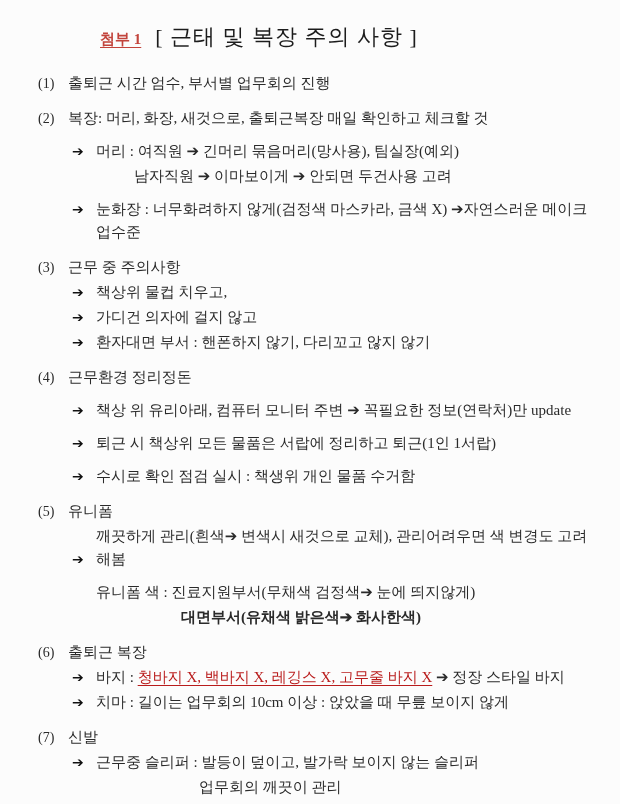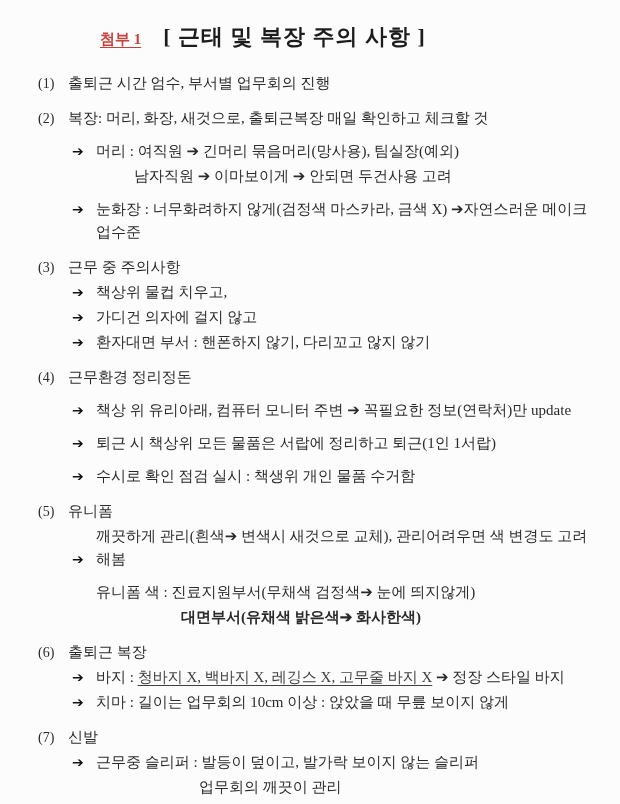--- a/index.html
+++ b/index.html
@@ -16,33 +16,33 @@
     padding: 16px 18px 10px 38px;
     background: #fcfcfc;
     color: #2a2a2a;
     overflow: hidden;
   }
   
   .title-row {
     margin: 6px 0 20px 62px;
     display: flex;
     align-items: baseline;
-    gap: 22px;
+    gap: 14px;
     white-space: nowrap;
   }
   .attachment {
     font-size: 15px;
     font-weight: bold;
     text-decoration: underline;
     text-underline-offset: 3px;
   }
   .doc-title {
     margin: 0;
     font-size: 22px;
-    font-weight: bold;
+    font-weight: normal;
     letter-spacing: 1px;
     color: #1c1c1c;
   }
   
   .section { margin-top: 12px; }
   .sec-head {
     display: flex;
     align-items: baseline;
     line-height: 23px;
     font-size: 15px;
@@ -158,21 +158,21 @@
           <span class="text-wrap"><span>대면부서(유채색 밝은색➔ 화사한색)</span></span>
         </div>
       </div>
       <div class="section">
         <div class="sec-head">
           <span class="sec-num">(6)</span>
           <span class="sec-title">출퇴근 복장</span>
         </div>
         <div class="line bullet tight">
           <span class="arrow-marker">➔</span>
-          <span class="text-wrap"><span>바지 : </span><span class="red-ul" style="color: #404040; text-decoration: underline;">청바지 X, 백바지 X, 레깅스 X, 고무줄 바지 X</span><span> ➔ 정장 스타일 바지</span></span>
+          <span class="text-wrap"><span>바지 : </span><span class="red-ul" style="color: #b91c1c; text-decoration: underline;">청바지 X, 백바지 X, 레깅스 X, 고무줄 바지 X</span><span> ➔ 정장 스타일 바지</span></span>
         </div>
         <div class="line bullet tight">
           <span class="arrow-marker">➔</span>
           <span class="text-wrap"><span>치마 : 길이는 업무회의 10cm 이상 : 앉았을 때 무릎 보이지 않게</span></span>
         </div>
       </div>
       <div class="section">
         <div class="sec-head">
           <span class="sec-num">(7)</span>
           <span class="sec-title">신발</span>

